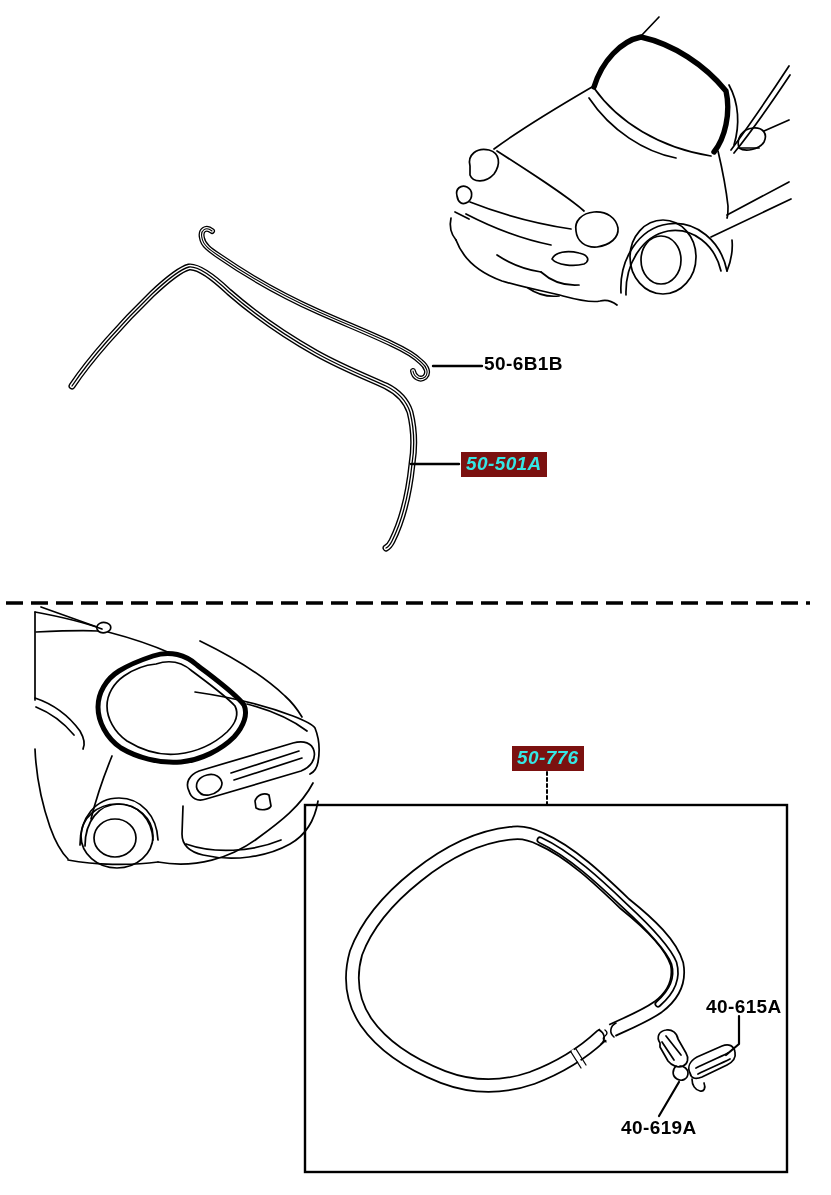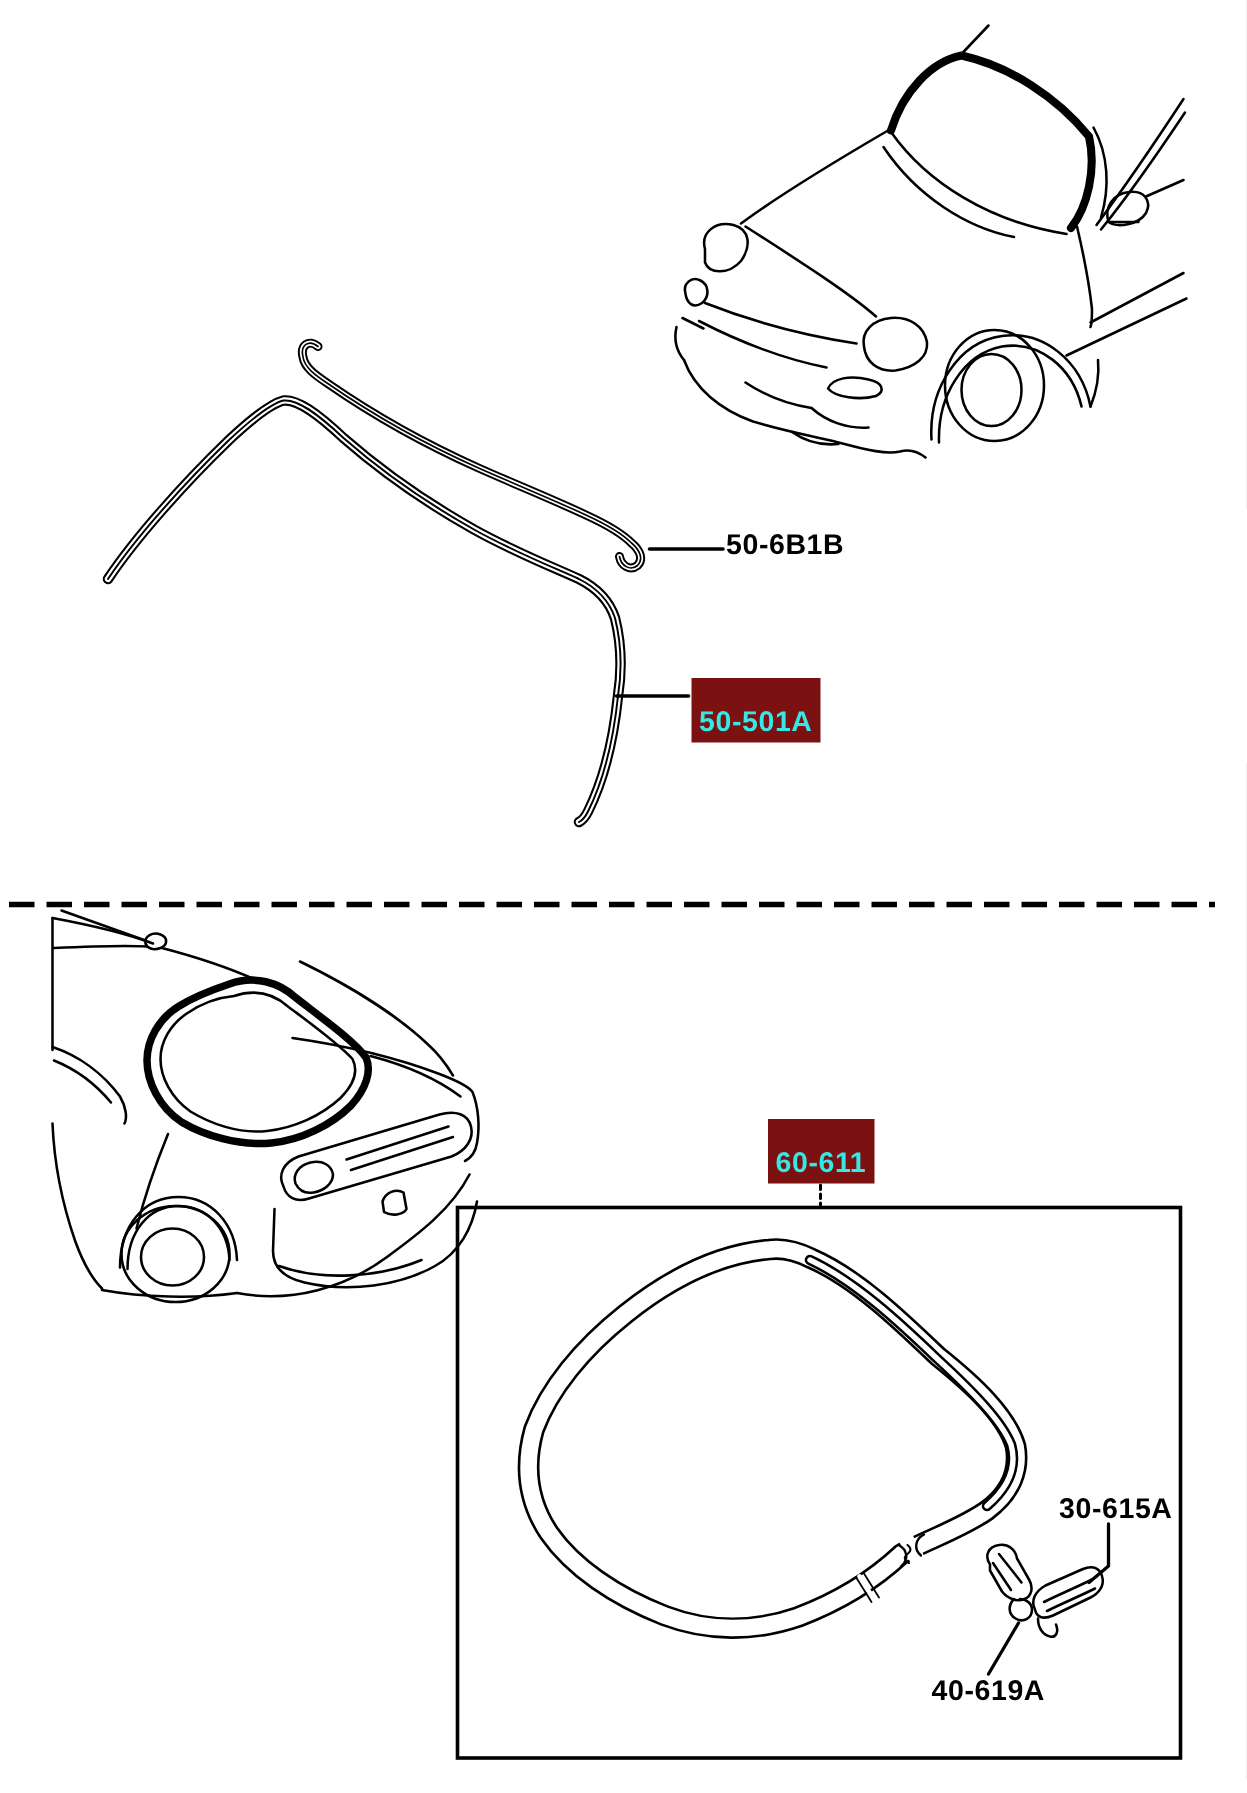--- a/index.html
+++ b/index.html
@@ -14,21 +14,22 @@
   .nf{fill:none;stroke:currentColor;stroke-linecap:round;stroke-linejoin:round;}
   .wh{fill:none;stroke:var(--bg,#fff);stroke-linecap:round;stroke-linejoin:round;}
   .whf{fill:var(--bg,#fff);stroke:none;}
   
   .lbl{
     position:absolute;font-weight:bold;font-size:19px;line-height:20px;
     letter-spacing:.4px;white-space:nowrap;color:var(--line,#000);
   }
   .lbl-hl{
     background:var(--hl-bg,#7b1110);color:var(--hl-text,#35e7e5);
-    padding:20px 5px 3px 5px;
+    padding:2px 5px 3px 5px;
+    font-style:italic;
   }
 </style>
 </head>
 <body>
 
 <div class="stage">
 
   <svg width="831" height="1195" viewBox="0 0 831 1195">
 
     <g>
@@ -157,18 +158,18 @@
       <path class="nf" stroke-width="2" stroke-dasharray="3,3" d="M547,772 L547,804"></path>
       <path class="nf" stroke-width="2.2" d="M739,1016 L739,1044 L726,1055"></path>
       <path class="nf" stroke-width="2.2" d="M679,1082 L659,1116"></path>
     </g>
   </svg>
 
   <div class="lbl" style="left:484px;top:354px">50-6B1B</div>
 
   <div class="lbl lbl-hl" style="left:461px;top:452px">50-501A</div>
 
-  <div class="lbl lbl-hl" style="left:512px;top:746px">60-611</div>
+  <div class="lbl lbl-hl" style="left:512px;top:746px">50-776</div>
 
-  <div class="lbl" style="left:706px;top:997px">30-615A</div>
+  <div class="lbl" style="left:706px;top:997px">40-615A</div>
 
   <div class="lbl" style="left:621px;top:1118px">40-619A</div>
 </div>
 
 </body></html>

